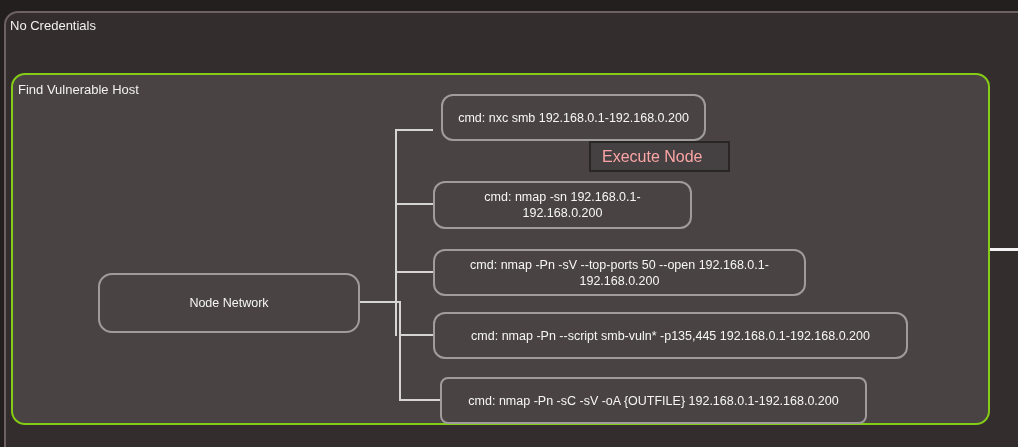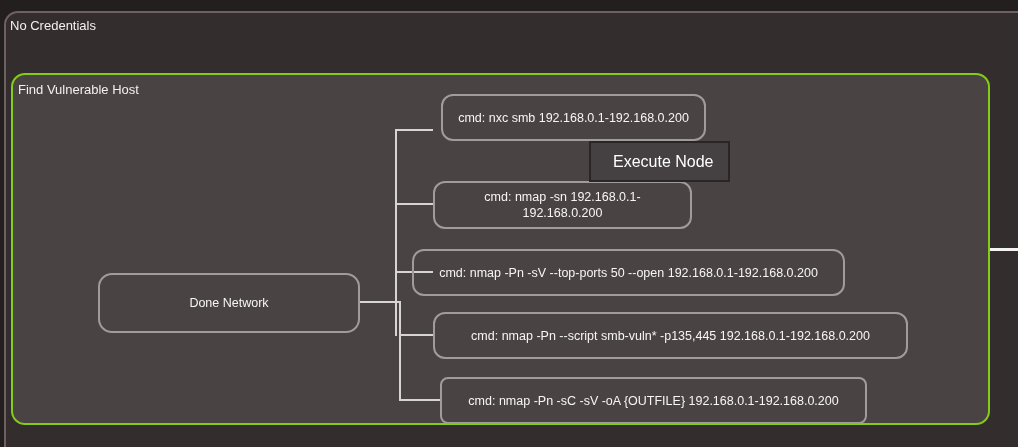--- a/index.html
+++ b/index.html
@@ -66,40 +66,40 @@
     align-items: center;
     justify-content: center;
     text-align: center;
     padding: 4px 10px;
     cursor: default;
   }
   .node-root  { left: 98px;  top: 273px; width: 262px; height: 60px; border-radius: 14px; }
   .node-c0    { left: 433px; top: 94px; width: 265px; height: 47px; margin-left: 8px; }
   .node-c1    { left: 433px; top: 181px; width: 259px; height: 48px; }
   .node-c1 span { display: inline-block; max-width: 175px; }
-  .node-c2    { left: 412px; top: 249px; width: 433px; height: 47px; }
+  .node-c2    { left: 433px; top: 249px; width: 373px; height: 47px; }
   .node-c3    { left: 433px; top: 312px; width: 475px; height: 47px; }
   .node-c4    { left: 440px; top: 377px; width: 427px; height: 47px; border-radius: 8px; }
 
   
   .context-menu {
     position: absolute;
     left: 589px; top: 141px;
     width: 141px;
     background: #2a2626;
     padding: 2px;
     z-index: 10;
   }
   .menu-item {
-    height: 37px;
+    height: 27px;
     display: flex;
     align-items: center;
-    padding-left: 22px;
+    padding-left: 11px;
     font-size: 16px;
-    color: #ffffff;
+    color: #fca5a5;
     white-space: nowrap;
     cursor: default;
   }
   .menu-item.highlighted { background: #454041; }
 </style>
 </head>
 <body>
 
 <div class="stage">
 
@@ -115,21 +115,21 @@
   <div class="wire" style="left:395px; top:129px; width:2px; height:207px;"></div>
   <div class="wire" style="left:399px; top:301px; width:2px; height:100px;"></div>
   <div class="wire" style="left:396px; top:129px; width:37px; height:2px;"></div>
   <div class="wire" style="left:396px; top:203px; width:37px; height:2px;"></div>
   <div class="wire" style="left:396px; top:271px; width:37px; height:2px;"></div>
   <div class="wire" style="left:400px; top:334px; width:33px; height:2px;"></div>
   <div class="wire" style="left:400px; top:399px; width:41px; height:2px;"></div>
   <div class="wire-exit" style="left:990px; top:248px; width:28px; height:3px;"></div>
 
   <div class="node node-root">
-    <span>Done Network</span>
+    <span>Node Network</span>
   </div>
 
   <div class="node node-c0">
     <span>cmd: nxc smb 192.168.0.1-192.168.0.200</span>
   </div>
 
   <div class="node node-c1">
     <span>cmd: nmap -sn 192.168.0.1-192.168.0.200</span>
   </div>
 

